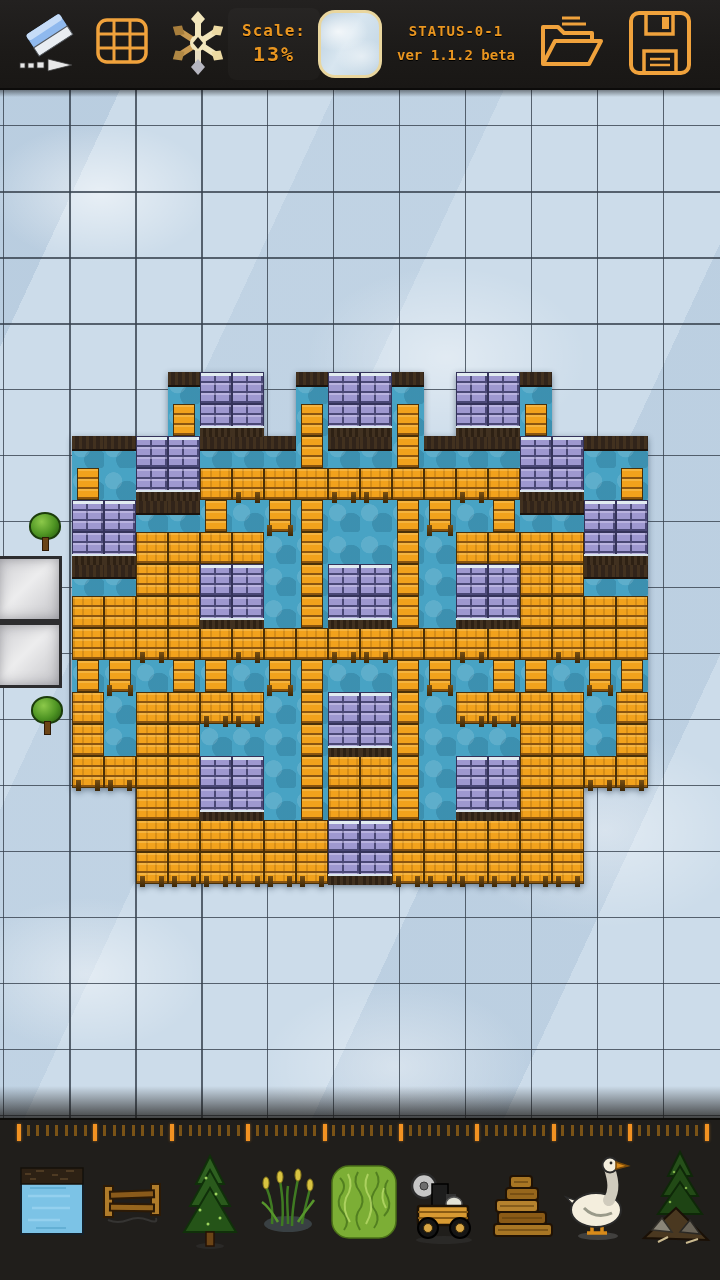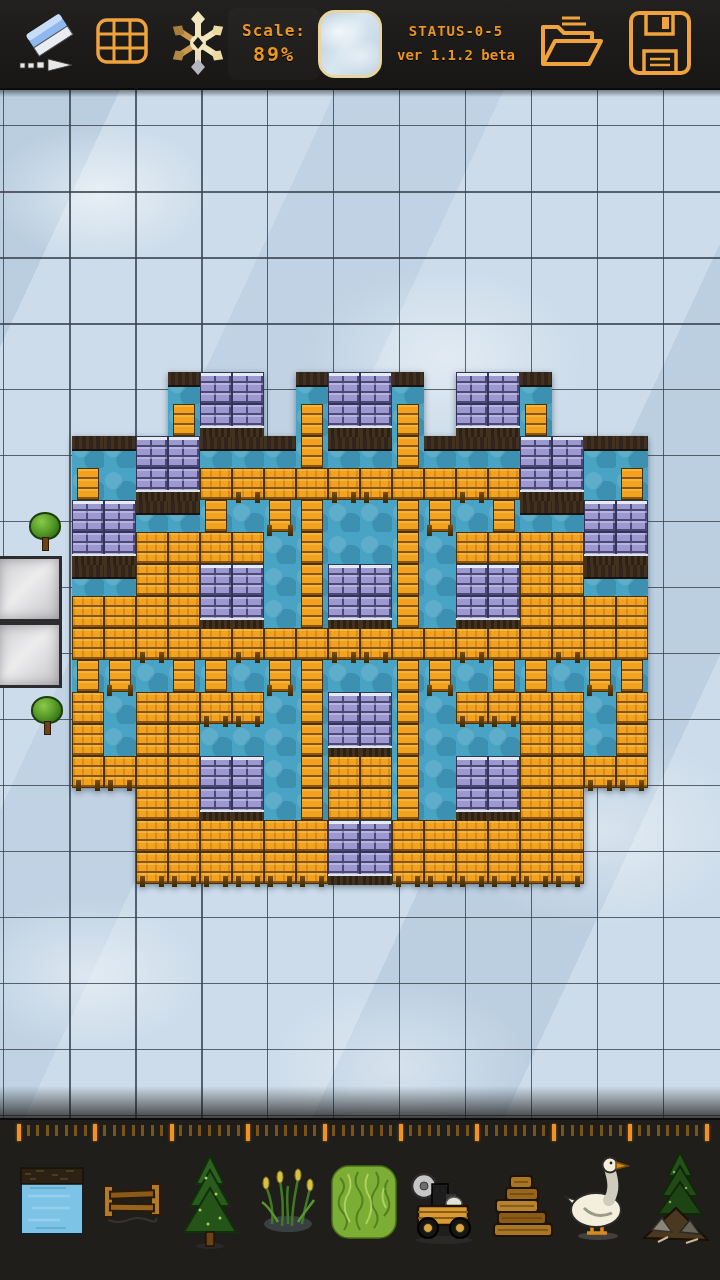--- a/index.html
+++ b/index.html
@@ -180,29 +180,29 @@
               </g>
             <circle cx="33" cy="36" r="8" fill="#f2e6bc"></circle>
             <polygon points="33,30 38,36 33,42 28,36" fill="#1d1b18"></polygon>
           </g>
         </svg>
       </span>
     </div>
 
     <div class="tbtn subpanel" id="scale-block">
       <div class="tb-text" id="scale-label">Scale:</div>
-      <div class="tb-text" id="scale-value">89%</div>
+      <div class="tb-text" id="scale-value">13%</div>
     </div>
 
     <div class="tbtn" id="preview-btn">
       <div id="preview-tile"></div>
     </div>
 
     <div class="tbtn" id="status-block">
-      <div class="tb-text" id="status-line1">STATUS-0-5</div>
+      <div class="tb-text" id="status-line1">STATUS-0-1</div>
       <div class="tb-text" id="status-line2">ver 1.1.2 beta</div>
     </div>
 
     <div class="tbtn" id="folder-btn">
       <span>
         <svg width="72" height="64" viewBox="0 0 72 64">
           <g fill="none" stroke="#f0a23c" stroke-width="4" stroke-linejoin="round">
             <path d="M26 7 h18 M26 13 h24" stroke-width="3"></path>
             <path d="M7 53 V16 h15 l6 6 h28 v8"></path>
             <path d="M7 53 L19 30 h46 L53 53 Z"></path>

